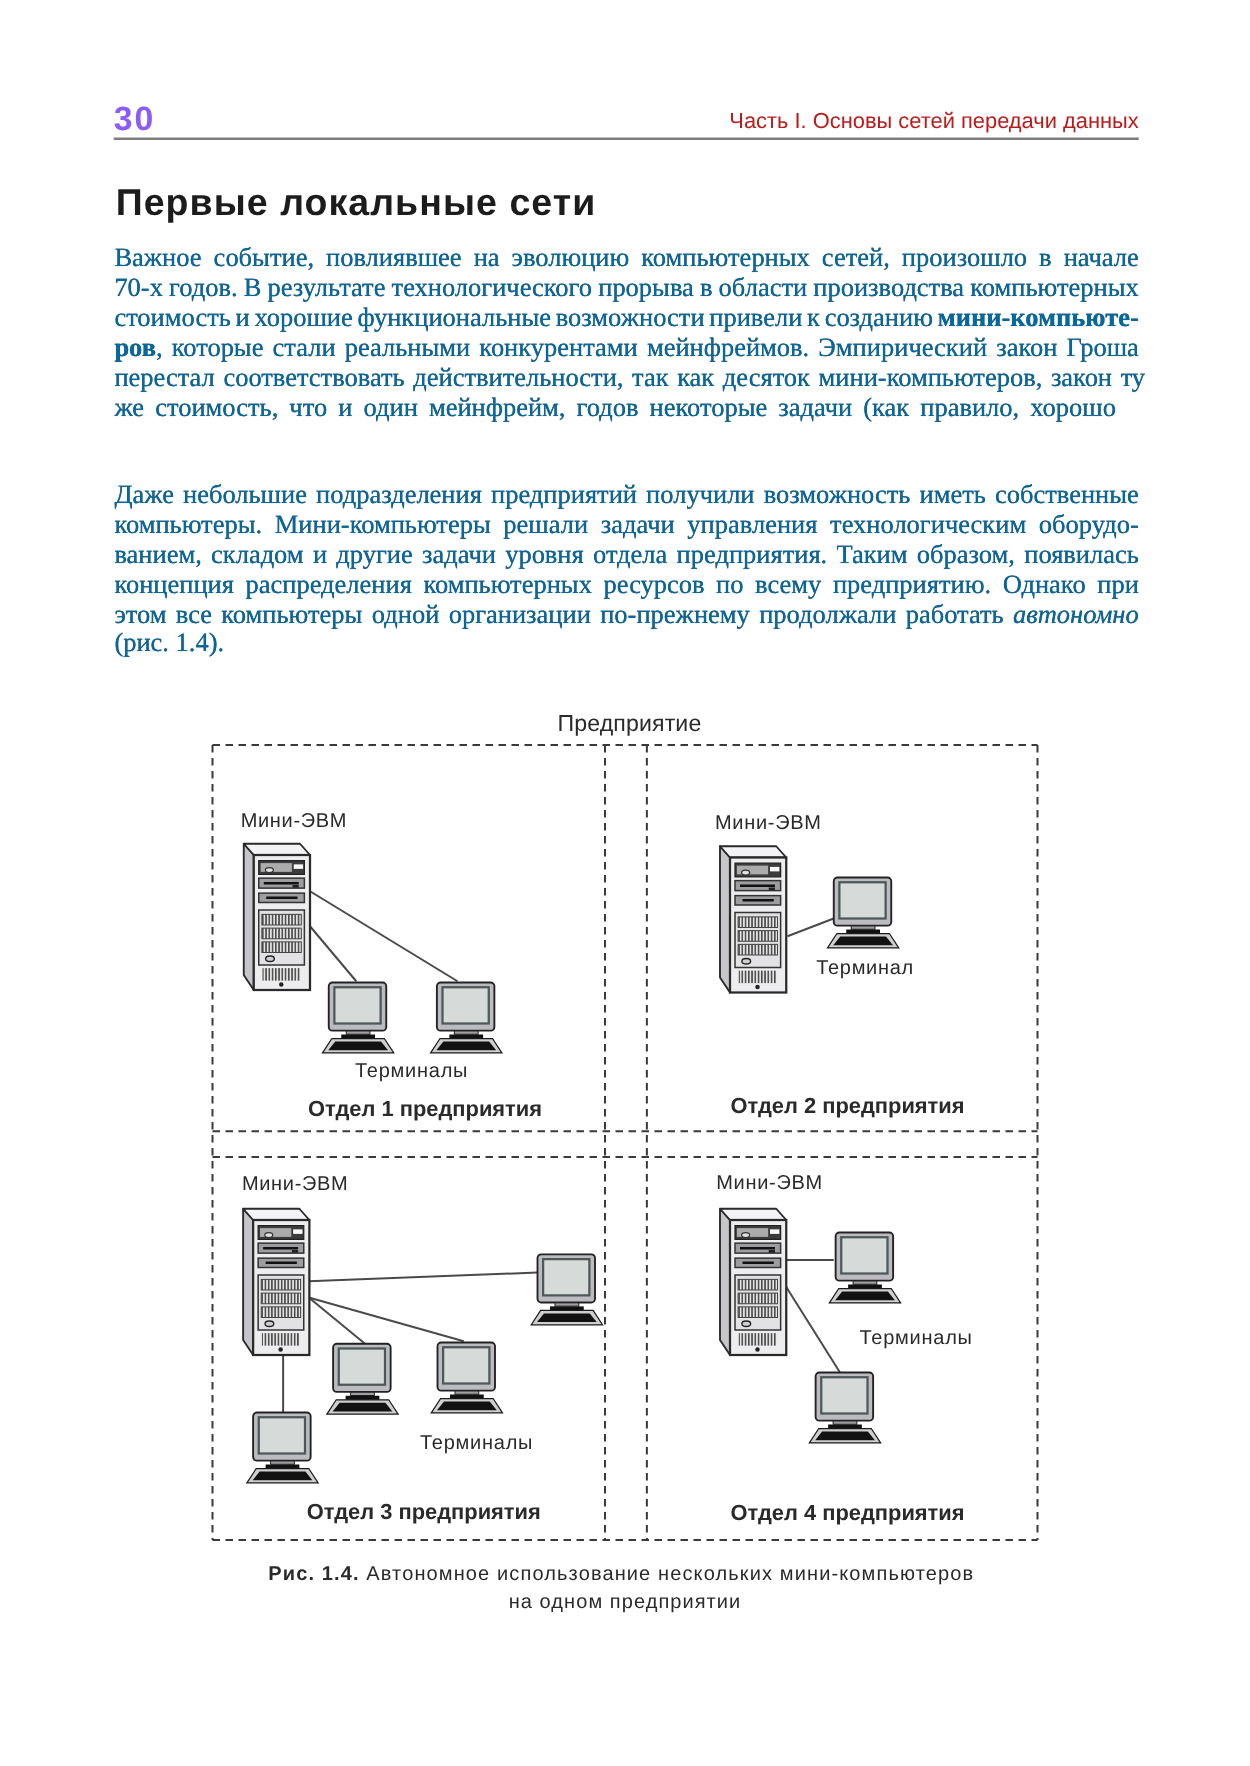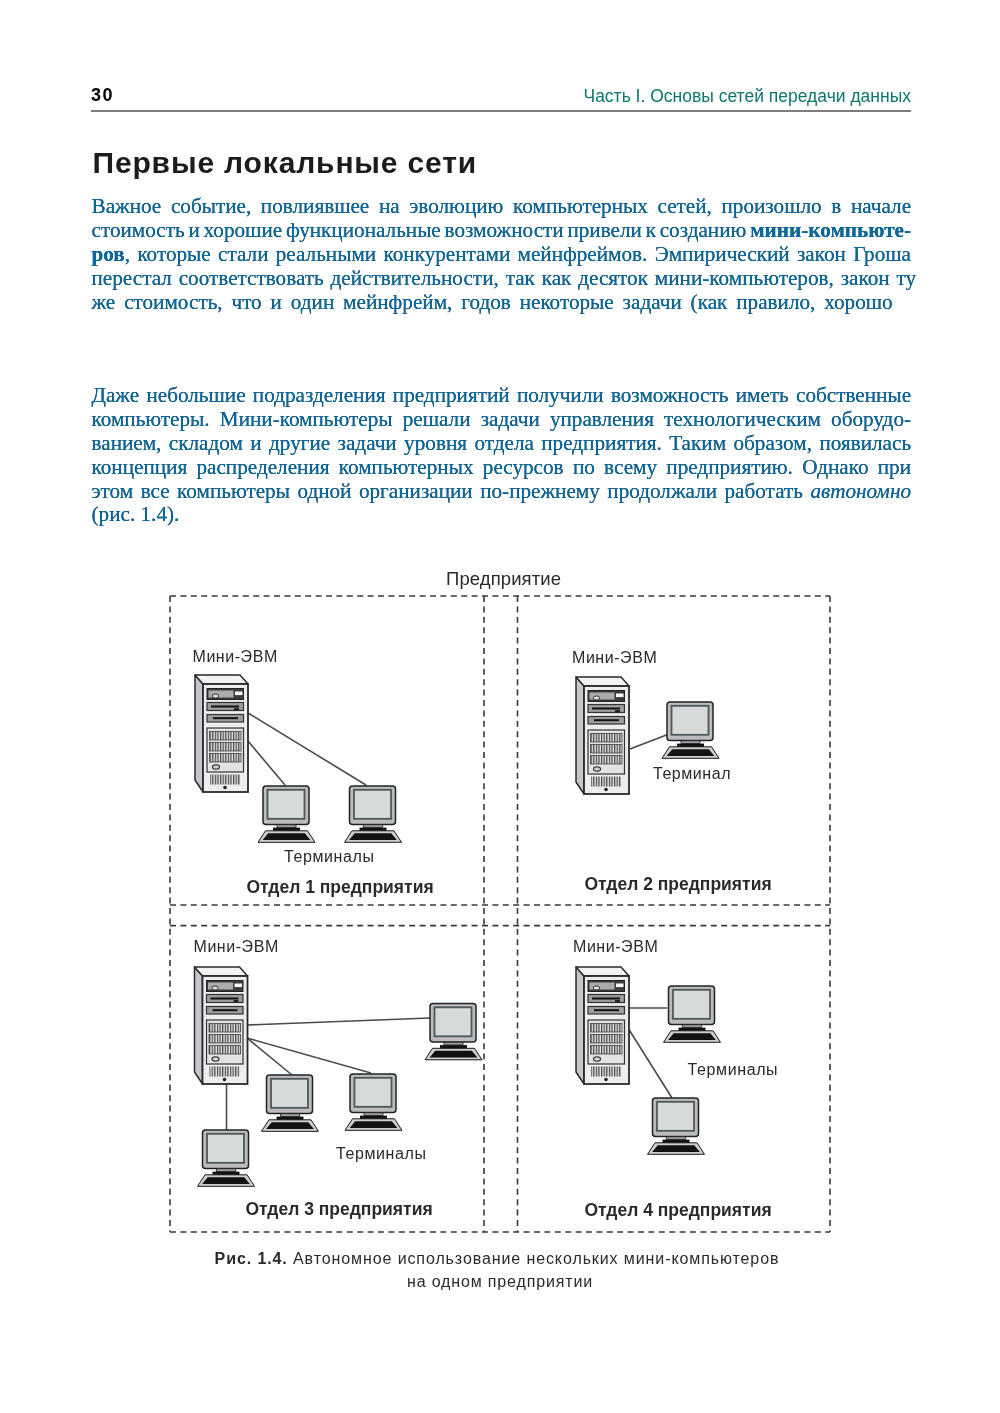--- a/index.html
+++ b/index.html
@@ -1,40 +1,41 @@
 <!DOCTYPE html>
 <html><head>
 <meta charset="utf-8">
 <style>
   html,body{margin:0;padding:0;}
   body{width:1000px;height:1413px;background:#ffffff;position:relative;overflow:hidden;}
   #pagenum{position:absolute;left:91px;top:85.4px;font-family:"Liberation Sans",sans-serif;
-    font-size:18px;font-weight:bold;line-height:20.5px;color:#000000;letter-spacing:1.6px;}
+    font-size:27px;font-weight:bold;line-height:20.5px;color:#8b5cf6;letter-spacing:1.6px;}
   #rheader{position:absolute;right:89px;top:87.5px;font-family:"Liberation Sans",sans-serif;
-    font-size:17.5px;line-height:17.5px;color:#0f766e;}
+    font-size:17.5px;line-height:17.5px;color:#b91c1c;}
   #hrule{position:absolute;left:91px;top:109.5px;width:820px;height:2px;background:#7d7d7d;}
   #h1{position:absolute;left:92.5px;top:147.65px;font-family:"Liberation Sans",sans-serif;
     font-size:30px;font-weight:bold;line-height:30px;color:#1c1c1c;letter-spacing:0.85px;}
   .para{position:absolute;left:91.5px;width:820px;font-family:"Liberation Serif",serif;
     font-size:21.2px;color:#0369a1;text-shadow:0 0 0.55px #333;}
   .ln{height:23.9px;line-height:23.9px;white-space:nowrap;}
   #p1{top:195.4px;}
   #p2{top:384px;}
   #fig{position:absolute;left:0;top:0;}
   .flabel{font-family:"Liberation Sans",sans-serif;fill:#2a2a2a;}
 </style>
 </head>
 <body>
 <div id="pagenum">30</div>
 <div id="rheader">Часть I. Основы сетей передачи данных</div>
 <div id="hrule"></div>
 <div id="h1">Первые локальные сети</div>
 
 <div class="para" id="p1">
 <div class="ln" style="word-spacing:4.33px">Важное событие, повлиявшее на эволюцию компьютерных сетей, произошло в начале</div>
+<div class="ln" style="word-spacing:-0.38px">70-х годов. В результате технологического прорыва в области производства компьютерных</div>
 <div class="ln" style="word-spacing:-1.53px">стоимость и хорошие функциональные возможности привели к созданию <b>мини-компьюте-</b></div>
 <div class="ln" style="word-spacing:2.01px"><b>ров</b>, которые стали реальными конкурентами мейнфреймов. Эмпирический закон Гроша</div>
 <div class="ln" style="word-spacing:1.57px">перестал соответствовать действительности, так как десяток мини-компьютеров, закон ту</div>
 <div class="ln" style="word-spacing:3.58px">же стоимость, что и один мейнфрейм, годов некоторые задачи (как правило, хорошо</div>
 </div>
 
 <div class="para" id="p2">
 <div class="ln" style="word-spacing:2.0px">Даже небольшие подразделения предприятий получили возможность иметь собственные</div>
 <div class="ln" style="word-spacing:4.84px">компьютеры. Мини-компьютеры решали задачи управления технологическим оборудо-</div>
 <div class="ln" style="word-spacing:2.12px">ванием, складом и другие задачи уровня отдела предприятия. Таким образом, появилась</div>

